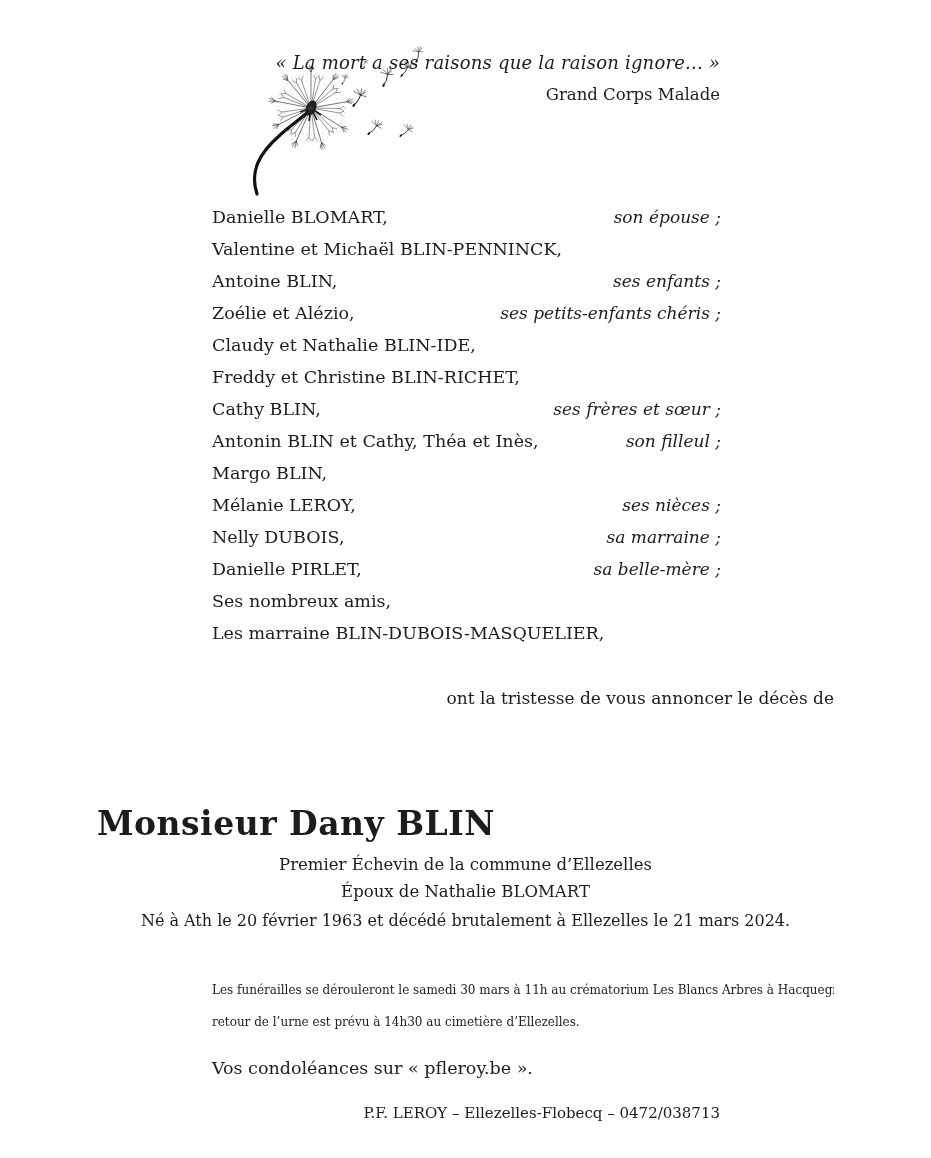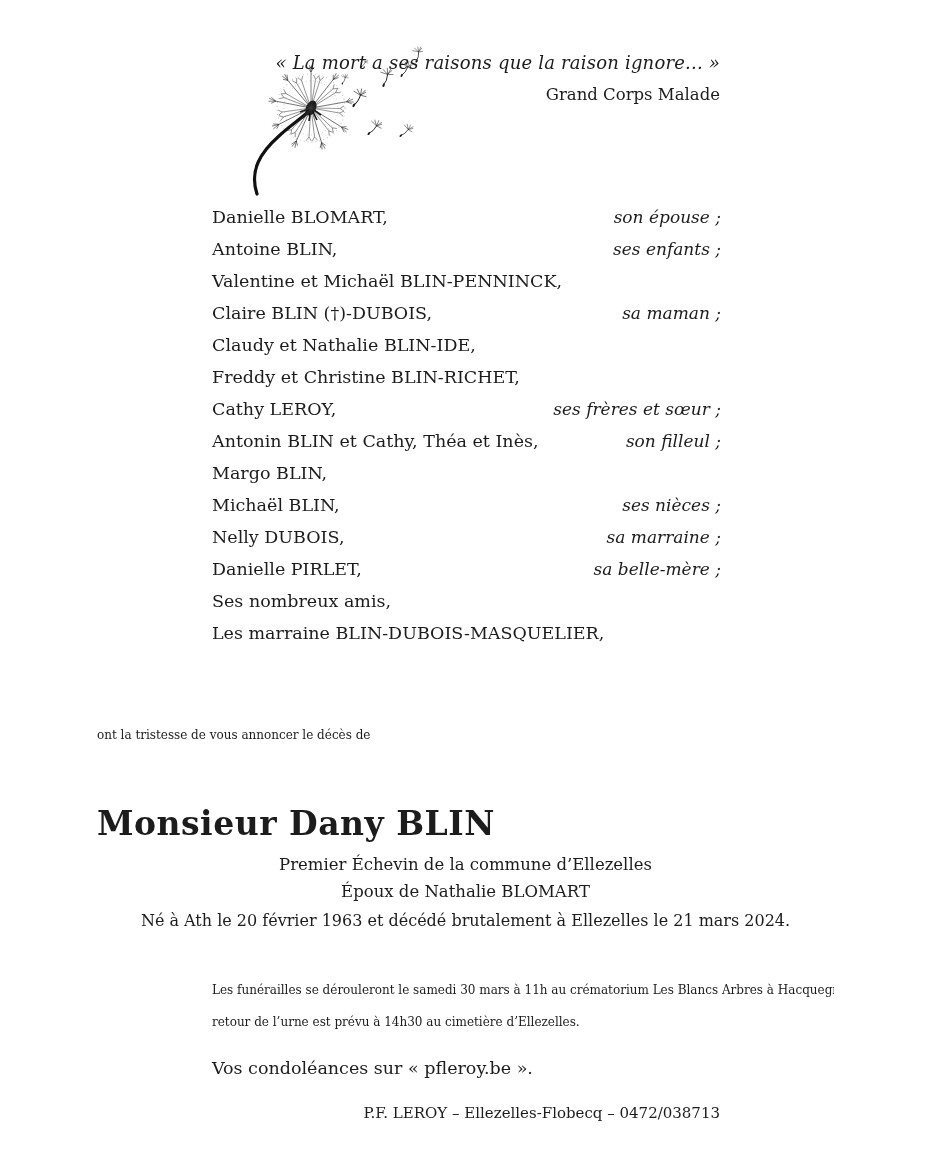--- a/index.html
+++ b/index.html
@@ -52,25 +52,25 @@
     font-size: 17.5px;
     white-space: nowrap;
   }
   .family-relation {
     font-style: italic;
     font-size: 17px;
     white-space: nowrap;
   }
   .announce {
     position: absolute;
-    top: 712px;
-    left: 0;
-    width: 100%;
-    text-align: left;
-    font-size: 12px;
+    top: 672px;
+    left: 0;
+    width: 100%;
+    text-align: right;
+    font-size: 17px;
   }
   .deceased-title {
     position: absolute;
     top: 788px;
     left: 0;
     width: 100%;
     font-size: 33px;
     font-weight: bold;
     letter-spacing: 0.5px;
   }
@@ -193,53 +193,53 @@
     <div class="quote-line">« La mort a ses raisons que la raison ignore... »</div>
     <div class="quote-author">Grand Corps Malade</div>
   </div>
 
   <div class="family-list">
     <div class="family-row">
       <span class="family-name">Danielle BLOMART,</span>
       <span class="family-relation">son épouse ;</span>
     </div>
     <div class="family-row">
+      <span class="family-name">Valentine et Michaël BLIN-PENNINCK,</span>
+      <span class="family-relation"></span>
+    </div>
+    <div class="family-row">
       <span class="family-name">Antoine BLIN,</span>
       <span class="family-relation">ses enfants ;</span>
     </div>
     <div class="family-row">
-      <span class="family-name">Valentine et Michaël BLIN-PENNINCK,</span>
-      <span class="family-relation"></span>
-    </div>
-    <div class="family-row">
-      <span class="family-name">Claire BLIN (†)-DUBOIS,</span>
-      <span class="family-relation">sa maman ;</span>
+      <span class="family-name">Zoélie et Alézio,</span>
+      <span class="family-relation">ses petits-enfants chéris ;</span>
     </div>
     <div class="family-row">
       <span class="family-name">Claudy et Nathalie BLIN-IDE,</span>
       <span class="family-relation"></span>
     </div>
     <div class="family-row">
       <span class="family-name">Freddy et Christine BLIN-RICHET,</span>
       <span class="family-relation"></span>
     </div>
     <div class="family-row">
-      <span class="family-name">Cathy LEROY,</span>
+      <span class="family-name">Cathy BLIN,</span>
       <span class="family-relation">ses frères et sœur ;</span>
     </div>
     <div class="family-row">
       <span class="family-name">Antonin BLIN et Cathy, Théa et Inès,</span>
       <span class="family-relation">son filleul ;</span>
     </div>
     <div class="family-row">
       <span class="family-name">Margo BLIN,</span>
       <span class="family-relation"></span>
     </div>
     <div class="family-row">
-      <span class="family-name">Michaël BLIN,</span>
+      <span class="family-name">Mélanie LEROY,</span>
       <span class="family-relation">ses nièces ;</span>
     </div>
     <div class="family-row">
       <span class="family-name">Nelly DUBOIS,</span>
       <span class="family-relation">sa marraine ;</span>
     </div>
     <div class="family-row">
       <span class="family-name">Danielle PIRLET,</span>
       <span class="family-relation">sa belle-mère ;</span>
     </div>

